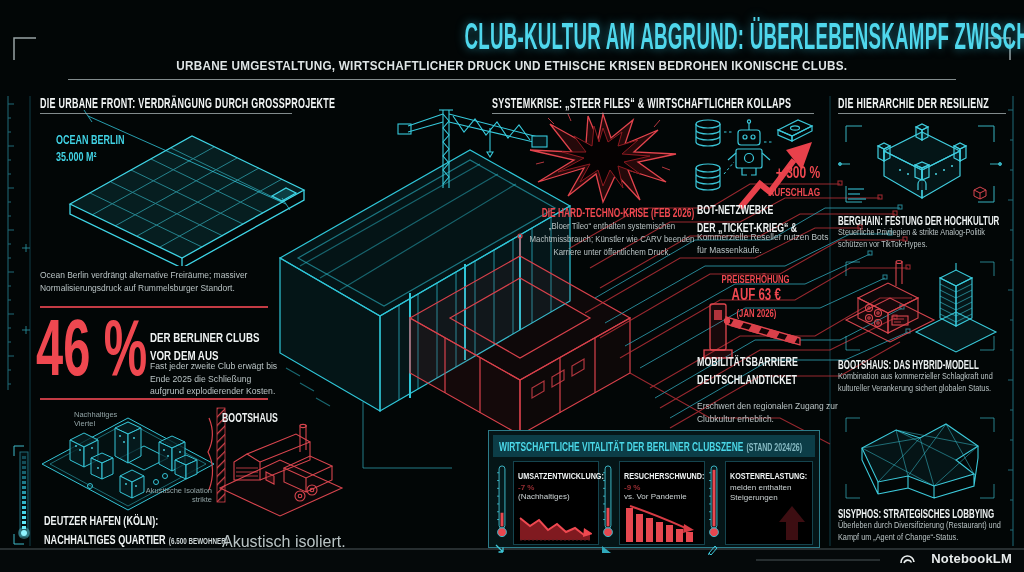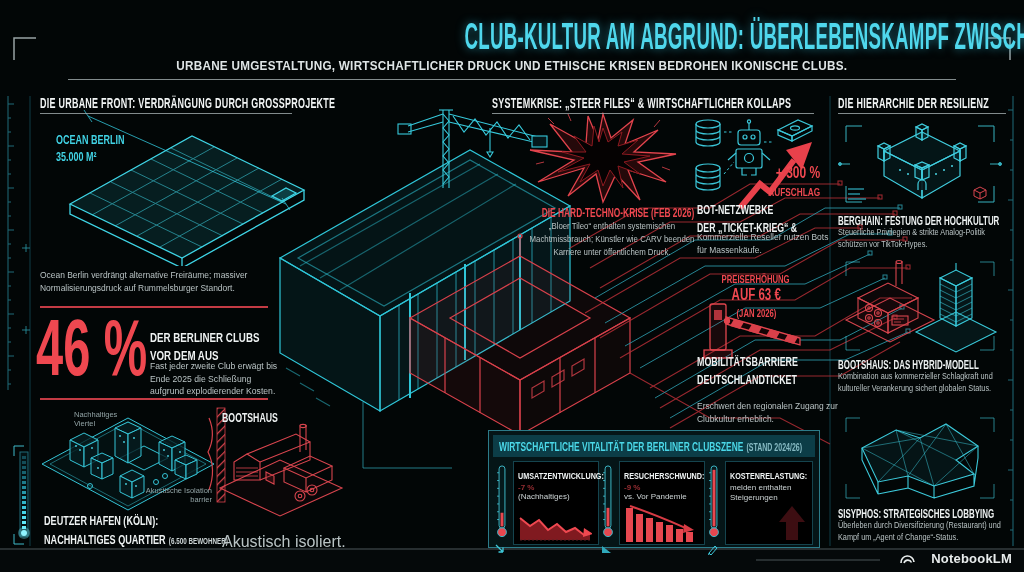--- a/index.html
+++ b/index.html
@@ -271,21 +271,21 @@
         <circle cx="132" cy="54" r=".9"></circle>
         <circle cx="144" cy="50" r=".9"></circle>
       <circle cx="90" cy="82" r=".9"></circle>
         <circle cx="100" cy="84" r=".9"></circle>
         <circle cx="62" cy="66" r=".9"></circle>
     </g>
     <rect x="181" y="6" width="8" height="94" fill="url(#hb)" stroke="#d8434c" stroke-width=".8"></rect>
     <path d="M173,16 C178,28 178,38 172,50 C178,62 178,74 173,88" stroke="#d8434c" fill="none" stroke-width="1.2"></path>
   </svg>
   <div class="b" style="left:74px;top:410px;width:62px;z-index:5;font-size:7.5px;color:#92a3a5;line-height:1.2">Nachhaltiges Viertel</div>
-  <div class="b" style="left:140px;top:486px;width:72px;z-index:5;font-size:7.5px;color:#92a3a5;line-height:1.2;text-align:right">Akustische Isolation barrier</div>
+  <div class="b" style="left:140px;top:486px;width:72px;z-index:5;font-size:7.5px;color:#92a3a5;line-height:1.2;text-align:right">Akustische Isolation strikte</div>
 
   <div class="b" style="left:44px;top:511px;z-index:5">
     <div><span class="cx t" style="font-size:13px;transform:scaleX(.7)">DEUTZER HAFEN (KÖLN):</span></div>
     <div style="margin-top:1px">
       <span class="cx" style="transform:scaleX(.7)"><span class="t" style="font-size:13px">NACHHALTIGES QUARTIER</span>
         <span class="t" style="font-size:9px;color:#cdd5d6">(6.500 BEWOHNER)</span></span>
     </div>
   </div>
 
   <div class="b" style="left:222px;top:408px;z-index:5">

